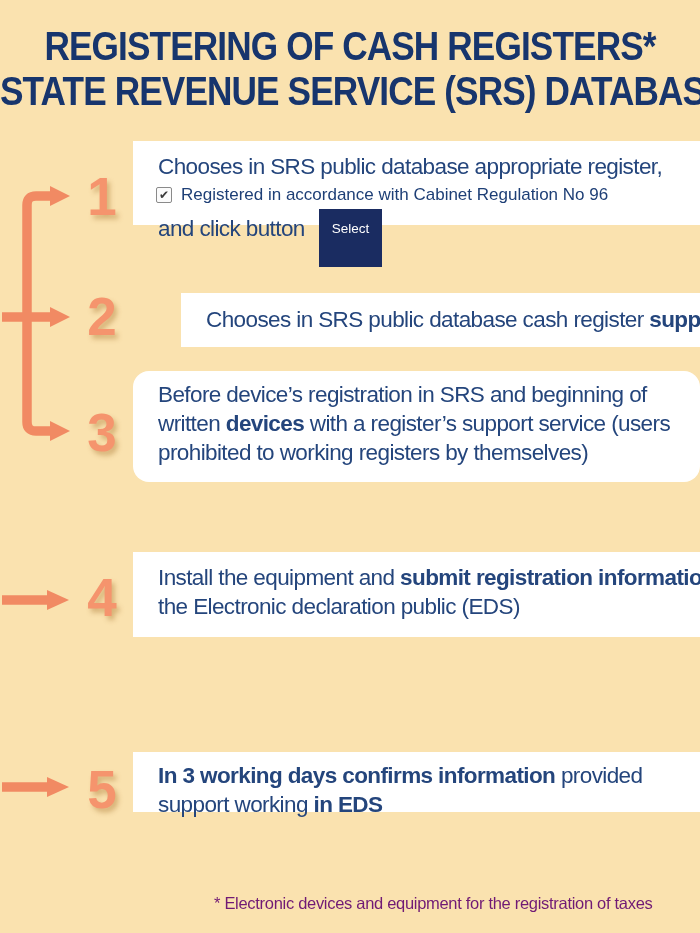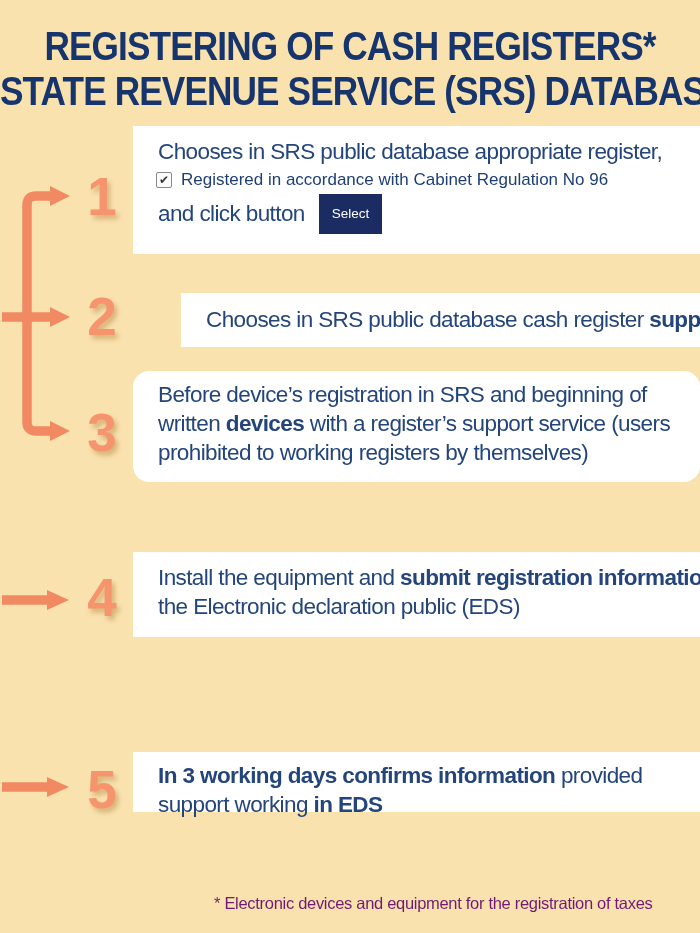--- a/index.html
+++ b/index.html
@@ -5,42 +5,42 @@
   html,body{margin:0;padding:0;}
   body{font-family:"Liberation Sans",sans-serif;}
   .page{position:relative;width:700px;height:933px;overflow:hidden;background:#FAE2AF;}
 
   .title{position:absolute;white-space:nowrap;font-weight:900;font-size:40px;
          letter-spacing:-1px;color:#17356D;line-height:1;}
   .t1{top:26px;left:0;width:700px;text-align:center;transform:scaleX(0.88);transform-origin:50% 50%;}
   .t2{top:71px;left:0;transform:scaleX(0.88);transform-origin:0 50%;}
 
   .card{position:absolute;left:133px;width:567px;background:#FFFFFF;overflow:visible;}
-  .card1{top:126px;height:128px;}
+  .card1{top:141px;height:84px;}
   .card2{top:293px;height:54px;margin-left:48px;}
   .card3{top:371px;height:111px;border-radius:16px;}
   .card4{top:552px;height:85px;}
   .card5{top:752px;height:60px;}
 
   .line{white-space:nowrap;font-size:22.5px;letter-spacing:-0.6px;color:#24457C;
         line-height:29px;padding-left:25px;}
   .b{font-weight:700;}
   .pt1{padding-top:11px;}
   .pt2{padding-top:12px;}
   .pt3{padding-top:9px;}
 
   .cbrow{white-space:nowrap;padding-left:23px;margin-top:3px;height:22px;
          display:flex;align-items:center;}
   .cb{display:inline-flex;align-items:center;justify-content:center;
       width:14px;height:14px;border:1px solid #8a8a8a;border-radius:2px;
       background:#fbfbfb;font-size:12px;line-height:12px;color:#3a3a3a;}
   .cblabel{font-size:17px;color:#1E3F76;margin-left:9px;letter-spacing:0;}
 
   .selectbtn{display:inline-block;background:#1A2C61;color:#FFFFFF;font-size:13.5px;
-      letter-spacing:0;padding:5px 13px 6px 13px;margin-left:14px;vertical-align:3px;}
+      letter-spacing:0;padding:5px 13px 24px 13px;margin-left:14px;vertical-align:3px;}
 
   .num{position:absolute;left:76px;width:52px;text-align:center;line-height:1;
        font-size:53px;font-weight:800;color:#F5946D;
        text-shadow:3px 4px 5px rgba(170,120,50,0.45);}
   .n1{top:170px;} .n2{top:290px;} .n3{top:406px;} .n4{top:571px;} .n5{top:763px;}
 
   .arrowsvg{position:absolute;left:0;}
   .bracket{top:150px;}
   .a4{top:586px;} .a5{top:773px;}
 

